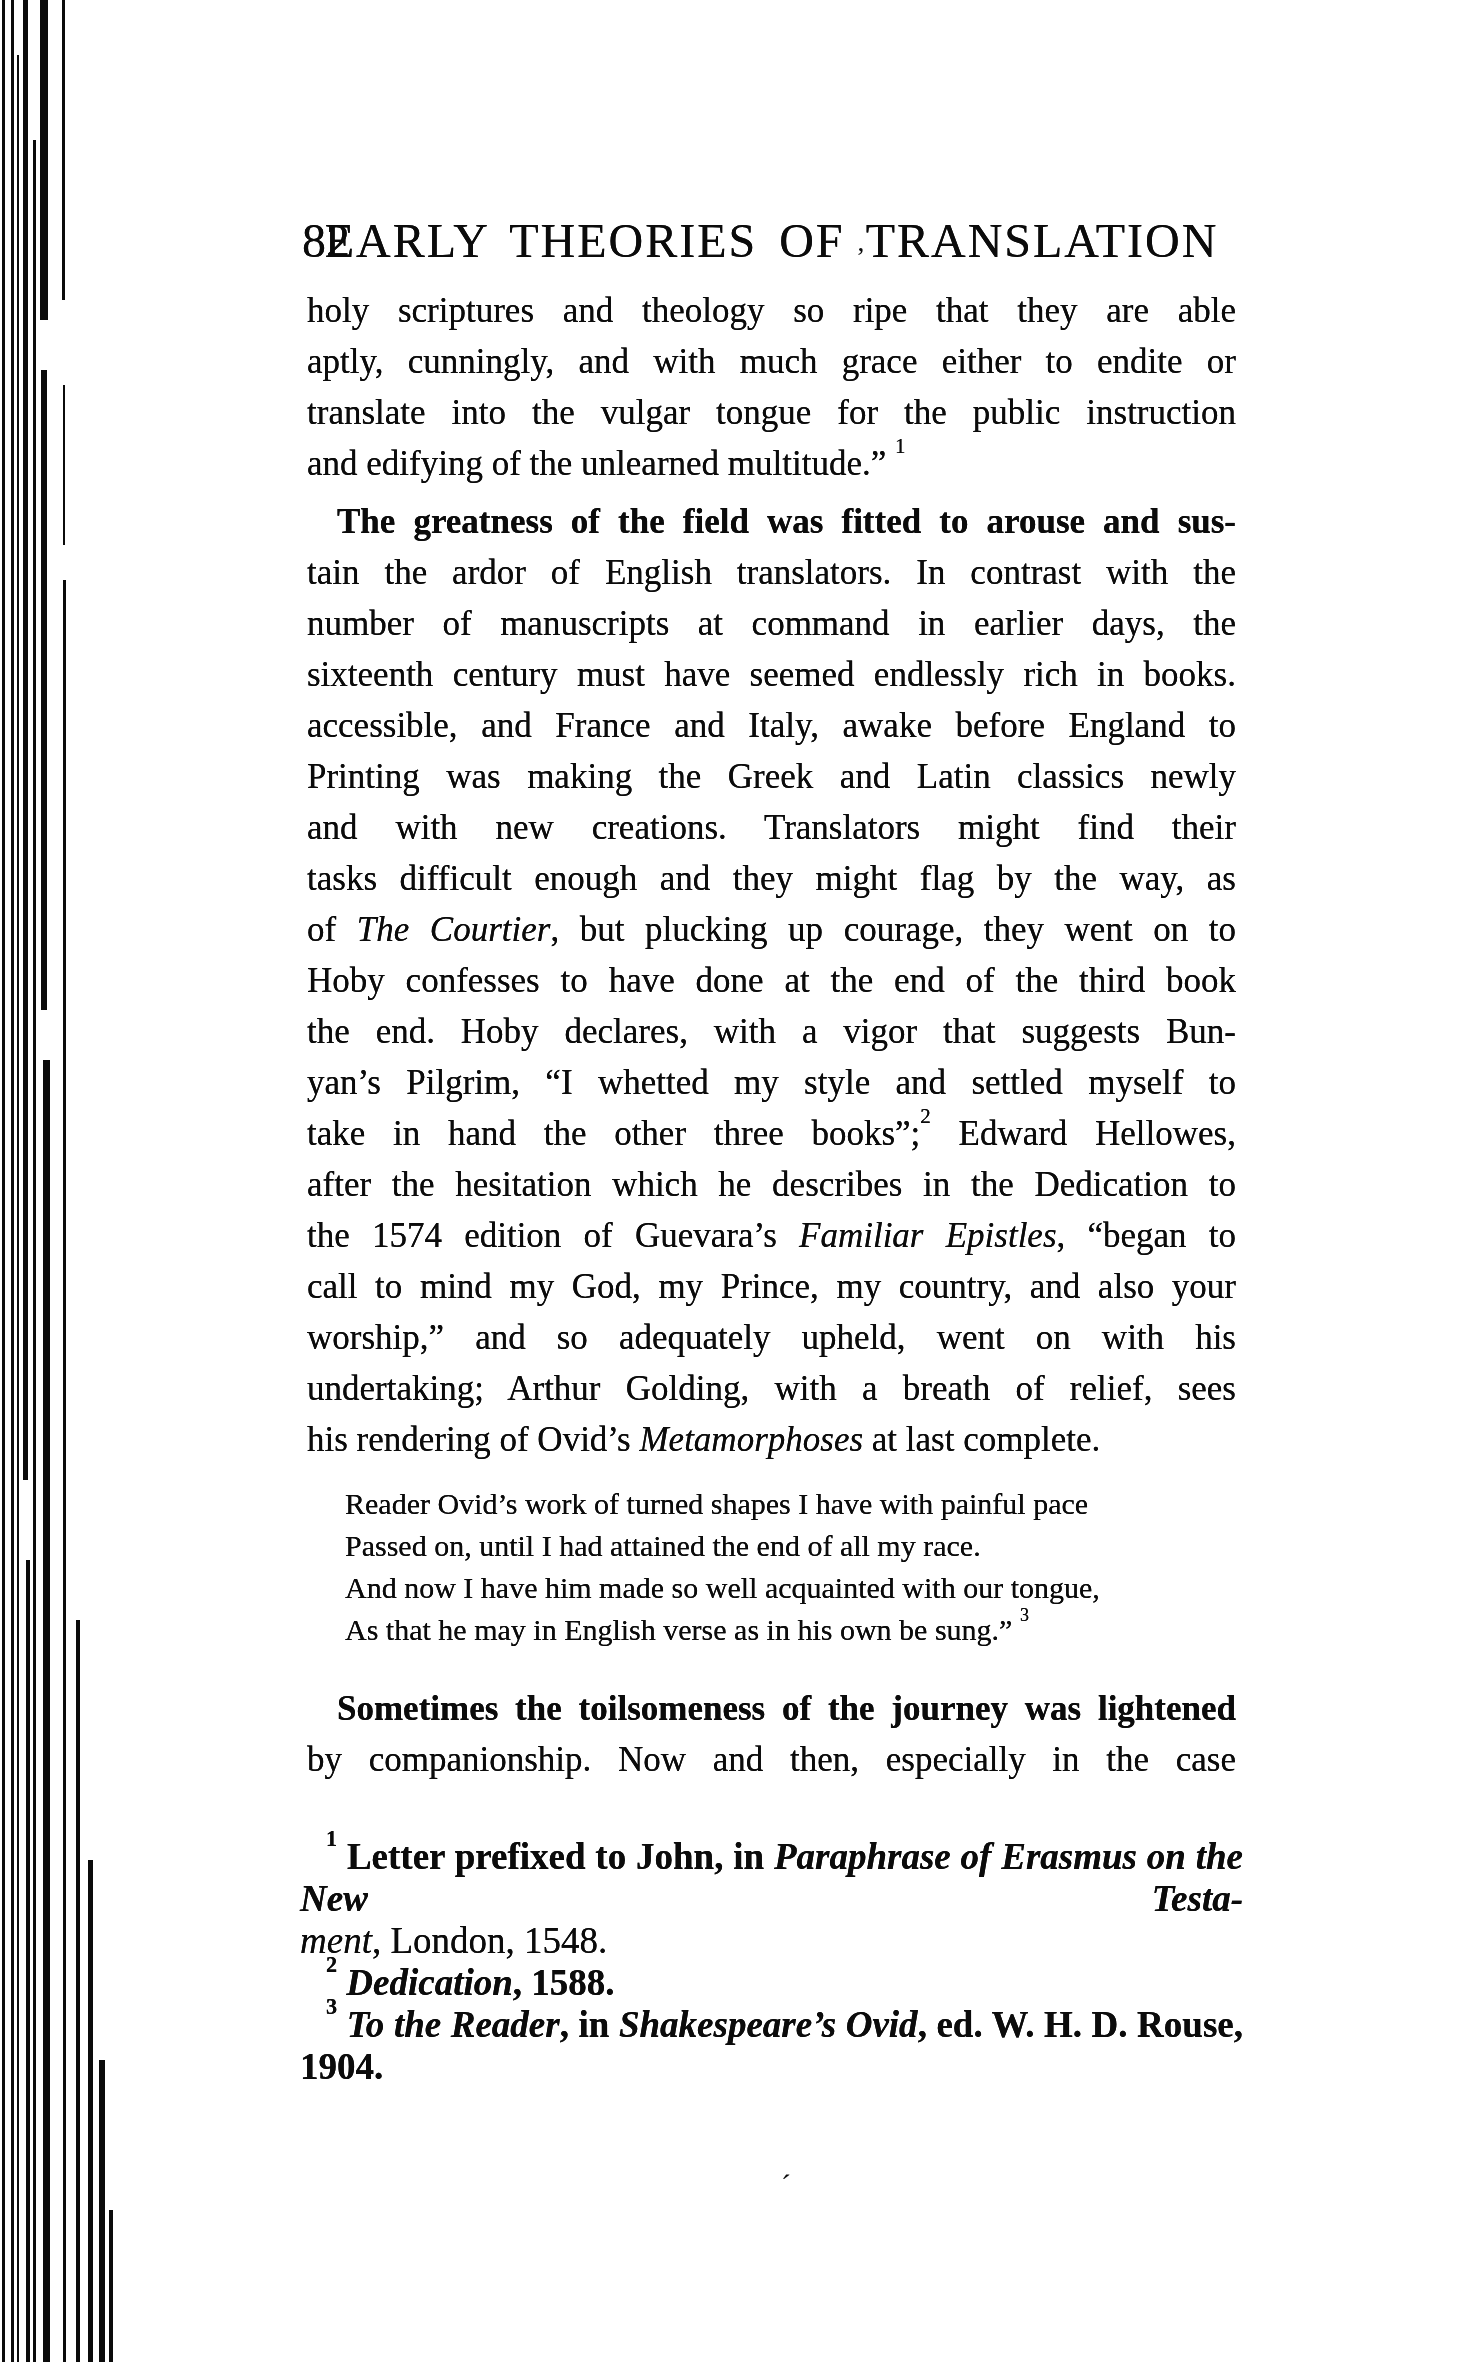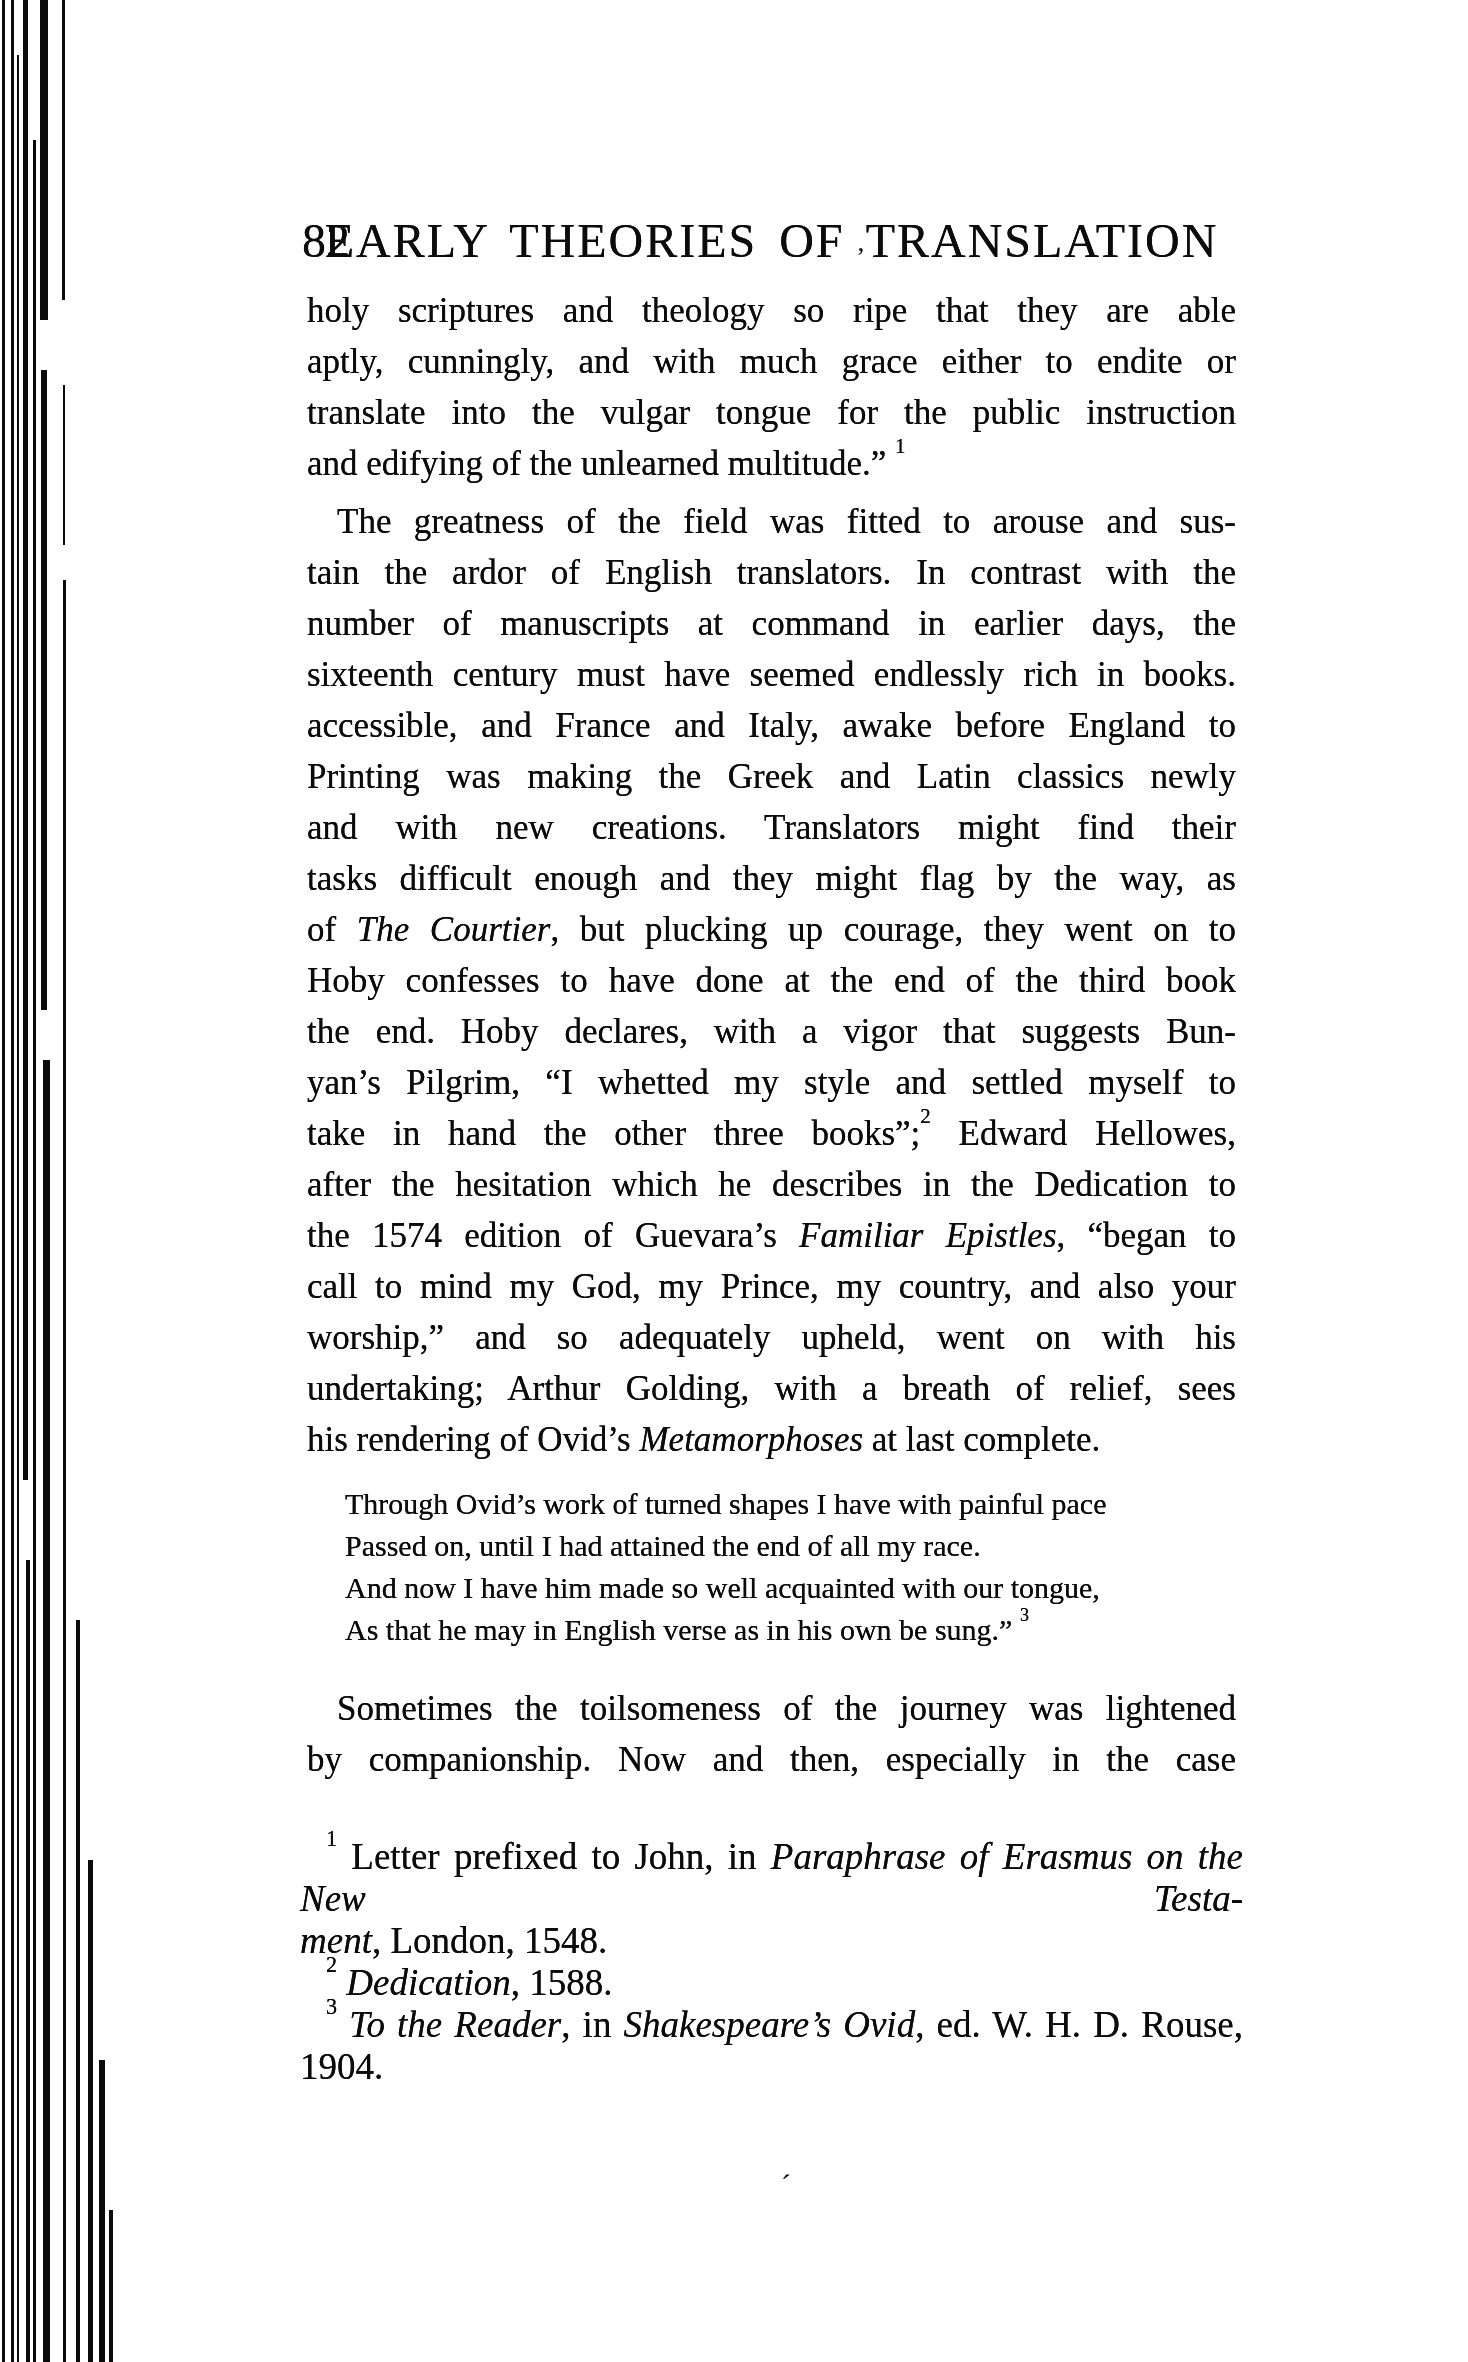--- a/index.html
+++ b/index.html
@@ -24,21 +24,21 @@
   }
   .page-header { position:relative; height:51px; margin-bottom:19px; font-size:48px; }
   .page-number { position:absolute; left:2px; top:0; }
   .running-title {
     display:block; text-align:center;
     letter-spacing:2px; word-spacing:8px;
   }
   .para { margin:7px; }
   .line { text-align:justify; white-space:normal; }
   .line.j { text-align-last:justify; }
-  .line.ind { text-indent:30px; }
+  .line.ind { text-indent:30px;font-weight:bold; }
   sup { font-size:.6em; line-height:0; position:relative; top:-.45em; }
   i { font-style:italic; }
   .verse-quote {
     margin:18px 0 0 45px;
     font-size:30px; line-height:42px;
   }
   .verse-quote .line { text-align:left; }
   .para-sometimes { margin-top:32px; }
   .footnotes {
     margin-top:51px;
@@ -106,21 +106,21 @@
         <div class="line j"><span>take in hand the other three books”;</span><sup>2</sup><span> Edward Hellowes,</span></div>
         <div class="line j"><span>after the hesitation which he describes in the Dedication to</span></div>
         <div class="line j"><span>the 1574 edition of Guevara’s </span><i>Familiar Epistles</i><span>, “began to</span></div>
         <div class="line j"><span>call to mind my God, my Prince, my country, and also your</span></div>
         <div class="line j"><span>worship,” and so adequately upheld, went on with his</span></div>
         <div class="line j"><span>undertaking; Arthur Golding, with a breath of relief, sees</span></div>
         <div class="line"><span>his rendering of Ovid’s </span><i>Metamorphoses</i><span> at last complete.</span></div>
       </section>
 
     <blockquote class="verse-quote">
-        <div class="line"><span>Through Ovid’s work of turned shapes I have with painful pace</span></div>
+        <div class="line"><span>Reader Ovid’s work of turned shapes I have with painful pace</span></div>
         <div class="line"><span>Passed on, until I had attained the end of all my race.</span></div>
         <div class="line"><span>And now I have him made so well acquainted with our tongue,</span></div>
         <div class="line"><span>As that he may in English verse as in his own be sung.” </span><sup>3</sup></div>
       </blockquote>
 
     <section class="para para-sometimes">
         <div class="line j ind"><span>Sometimes the toilsomeness of the journey was lightened</span></div>
         <div class="line j"><span>by companionship. Now and then, especially in the case</span></div>
       </section>
 

